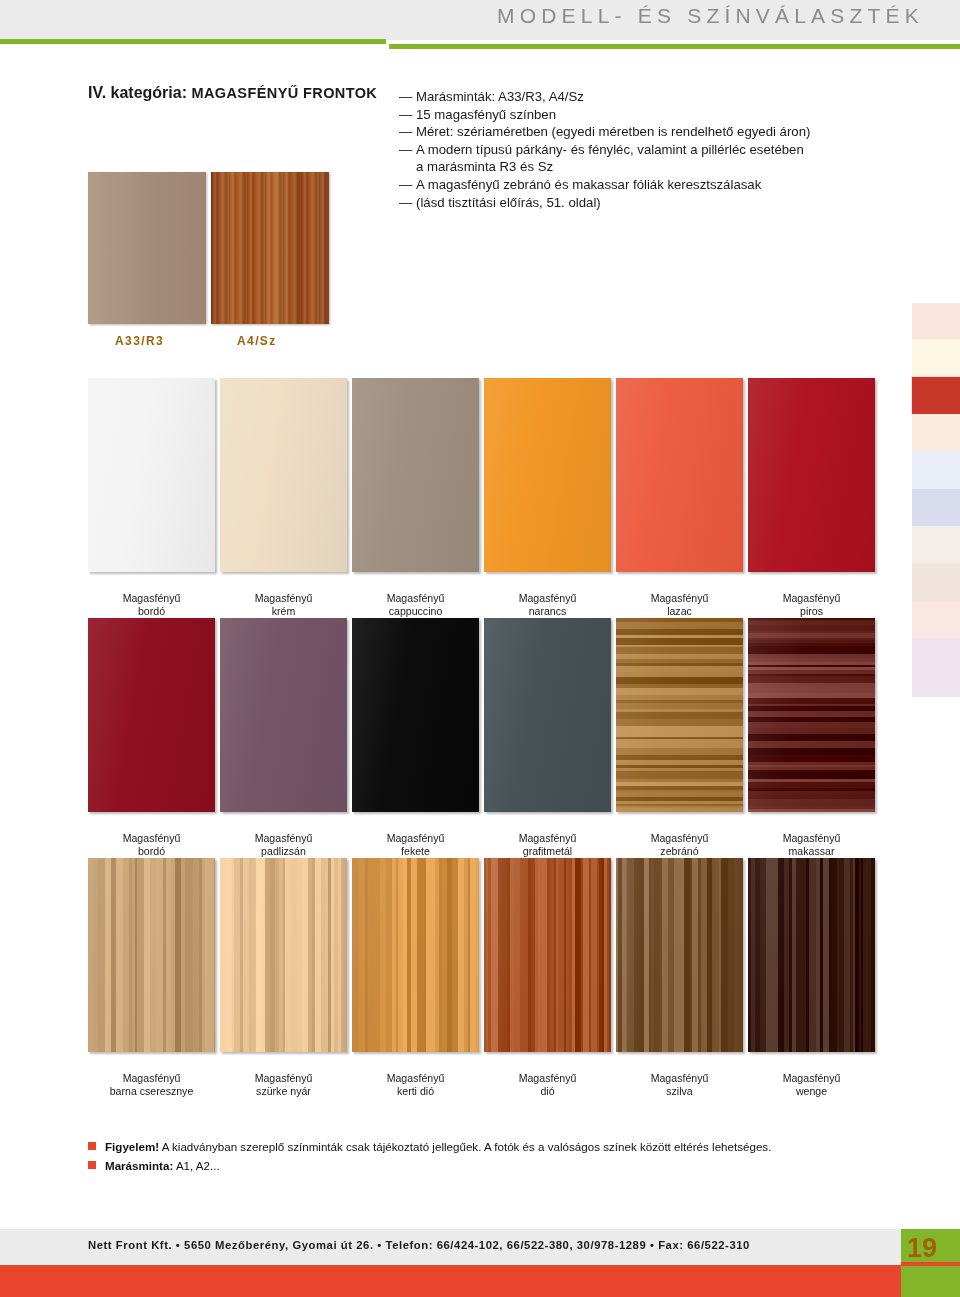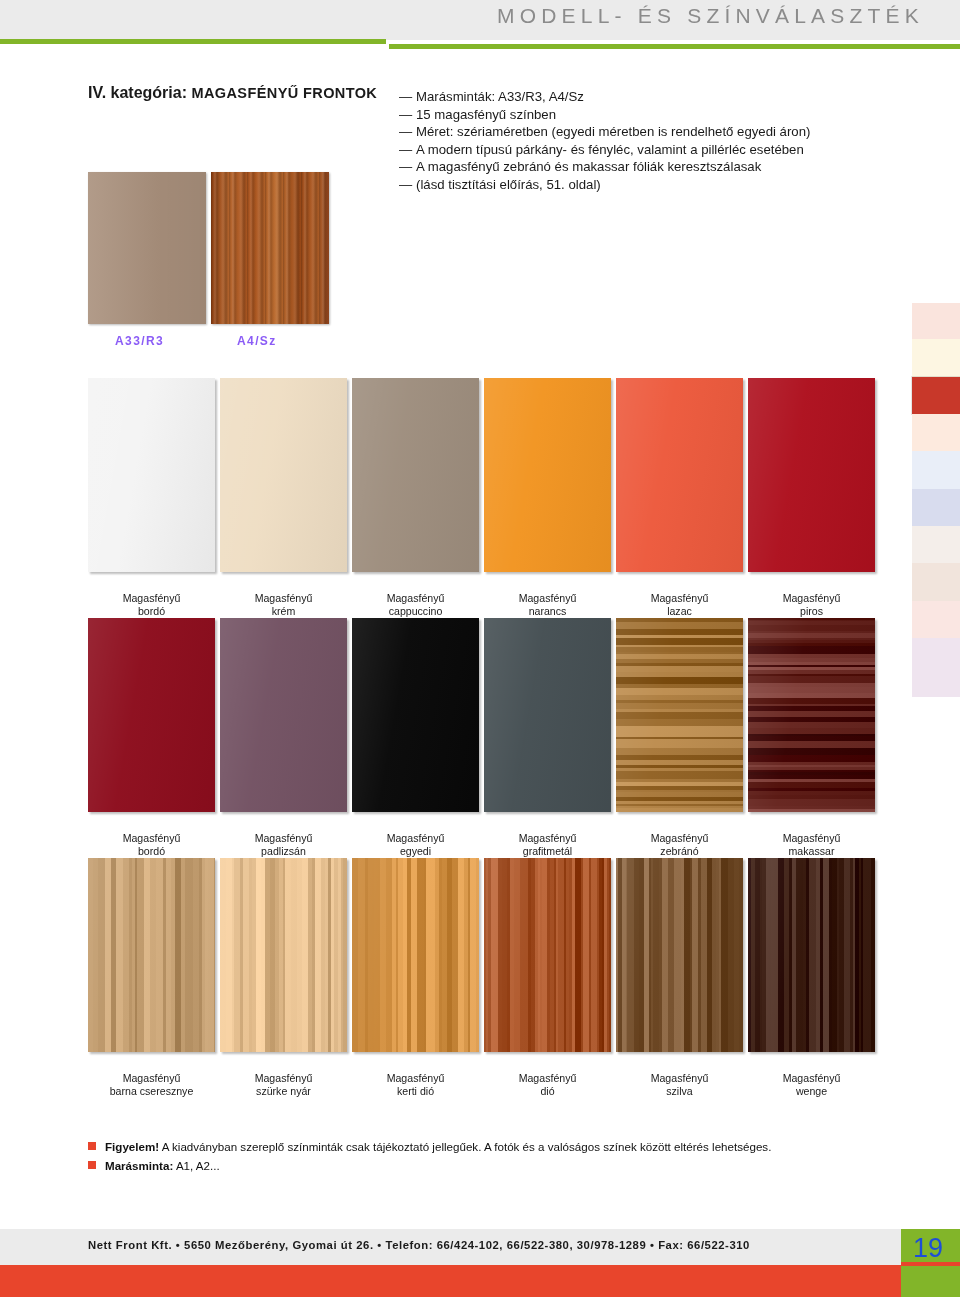--- a/index.html
+++ b/index.html
@@ -64,21 +64,21 @@
   .sample.s2{left:211px;top:172px;
     background:
       repeating-linear-gradient(90deg,
         rgba(0,0,0,.22) 0px, rgba(0,0,0,0) 2px, rgba(255,255,255,.12) 4px,
         rgba(0,0,0,.16) 6px, rgba(0,0,0,0) 9px, rgba(255,255,255,.09) 12px,
         rgba(0,0,0,.20) 15px, rgba(0,0,0,0) 18px),
       linear-gradient(90deg,#8d4014 0%, #b5642c 14%, #a8531e 34%, #bb6c30 55%, #9c4a18 76%, #b26028 90%, #89401a 100%);
   }
   .sample-label{
     position:absolute;top:334px;
-    font-size:12px;font-weight:bold;letter-spacing:1.4px;color:#8b5cf6;text-align:center;
+    font-size:12px;font-weight:bold;letter-spacing:1.4px;color:#a16207;text-align:center;
   }
   .sample-label.l1{left:115px;}
   .sample-label.l2{left:237px;}
 
   
   .grid{position:absolute;left:88px;top:378px;width:790px;}
   .row{position:relative;height:240px;}
   .cell{
     position:absolute;top:0;width:127px;
   }
@@ -124,21 +124,21 @@
     white-space:nowrap;
     text-align:right;
   }
   .page-green{
     position:absolute;left:901px;top:1229px;width:59px;height:68px;
     background:#82b529;
   }
   .page-num{
     position:absolute;left:901px;top:1232px;width:42px;
     text-align:center;
-    font-size:27px;font-weight:normal;color:#1d4ed8;line-height:32px;margin-left:6px;
+    font-size:27px;font-weight:bold;color:#a16207;line-height:32px;
   }
   .page-red-line{
     position:absolute;left:901px;top:1262px;width:59px;height:4px;
     background:#e8452c;
   }
 
   
   .index-strip{
     position:absolute;left:912px;top:303px;width:48px;
   }
@@ -158,20 +158,21 @@
 <div class="cat-title">
   <span>IV. kategória:</span>
   <span class="sub">MAGASFÉNYŰ FRONTOK</span>
 </div>
 
 <div class="bullets" id="bullets">
     <div class="li"><span class="dash">—</span><span>Marásminták: A33/R3, A4/Sz</span></div>
     <div class="li"><span class="dash">—</span><span>15 magasfényű színben</span></div>
     <div class="li"><span class="dash">—</span><span>Méret: szériaméretben (egyedi méretben is rendelhető egyedi áron)</span></div>
     <div class="li"><span class="dash">—</span><span>A modern típusú párkány- és fényléc, valamint a pillérléc esetében</span></div>
+    <div class="li cont"><span>a marásminta R3 és Sz</span></div>
     <div class="li"><span class="dash">—</span><span>A magasfényű zebránó és makassar fóliák keresztszálasak</span></div>
     <div class="li"><span class="dash">—</span></div>
     <div class="li cont"><span>(lásd tisztítási előírás, 51. oldal)</span></div>
   </div>
 
 <div class="sample s1"></div>
 <div class="sample s2"></div>
 <div class="sample-label l1">A33/R3</div>
 <div class="sample-label l2">A4/Sz</div>
 
@@ -206,21 +207,21 @@
       <div class="cell" style="left: 0px;">
         <div class="chip" style="background: rgb(141, 13, 29);"></div>
         <div class="chip-label"><span>Magasfényű</span><span class="l2">bordó</span></div>
       </div>
       <div class="cell" style="left: 132px;">
         <div class="chip" style="background: rgb(115, 82, 99);"></div>
         <div class="chip-label"><span>Magasfényű</span><span class="l2">padlizsán</span></div>
       </div>
       <div class="cell" style="left: 264px;">
         <div class="chip" style="background: rgb(8, 8, 8);"></div>
-        <div class="chip-label"><span>Magasfényű</span><span class="l2">egyedi</span></div>
+        <div class="chip-label"><span>Magasfényű</span><span class="l2">fekete</span></div>
       </div>
       <div class="cell" style="left: 396px;">
         <div class="chip" style="background: rgb(69, 79, 83);"></div>
         <div class="chip-label"><span>Magasfényű</span><span class="l2">grafitmetál</span></div>
       </div>
       <div class="cell" style="left: 528px;">
         <div class="chip" style="background: linear-gradient(0deg, rgb(187, 139, 77) 0%, rgb(187, 139, 77) 1.9%, rgb(177, 129, 67) 1.9%, rgb(177, 129, 67) 3%, rgb(150, 102, 40) 3%, rgb(150, 102, 40) 4%, rgb(181, 133, 71) 4%, rgb(181, 133, 71) 5.5%, rgb(129, 81, 19) 5.5%, rgb(129, 81, 19) 7.8%, rgb(169, 121, 59) 7.8%, rgb(169, 121, 59) 10.2%, rgb(164, 116, 54) 10.2%, rgb(164, 116, 54) 11.3%, rgb(138, 90, 28) 11.3%, rgb(138, 90, 28) 13.2%, rgb(198, 150, 88) 13.2%, rgb(198, 150, 88) 15.5%, rgb(166, 118, 56) 15.5%, rgb(166, 118, 56) 17.2%, rgb(146, 98, 36) 17.2%, rgb(146, 98, 36) 20.9%, rgb(176, 128, 66) 20.9%, rgb(176, 128, 66) 22.9%, rgb(128, 80, 18) 22.9%, rgb(128, 80, 18) 24.1%, rgb(182, 134, 72) 24.1%, rgb(182, 134, 72) 27%, rgb(134, 86, 24) 27%, rgb(134, 86, 24) 29.3%, rgb(168, 120, 58) 29.3%, rgb(168, 120, 58) 32.9%, rgb(189, 141, 79) 32.9%, rgb(189, 141, 79) 36.3%, rgb(189, 141, 79) 36.3%, rgb(189, 141, 79) 37.5%, rgb(138, 90, 28) 37.5%, rgb(138, 90, 28) 38.6%, rgb(195, 147, 85) 38.6%, rgb(195, 147, 85) 41.8%, rgb(195, 147, 85) 41.8%, rgb(195, 147, 85) 44.5%, rgb(156, 108, 46) 44.5%, rgb(156, 108, 46) 48%, rgb(141, 93, 31) 48%, rgb(141, 93, 31) 51.3%, rgb(180, 132, 70) 51.3%, rgb(180, 132, 70) 53.2%, rgb(164, 116, 54) 53.2%, rgb(164, 116, 54) 56.1%, rgb(145, 97, 35) 56.1%, rgb(145, 97, 35) 57.8%, rgb(174, 126, 64) 57.8%, rgb(174, 126, 64) 60.5%, rgb(190, 142, 80) 60.5%, rgb(190, 142, 80) 63.8%, rgb(148, 100, 38) 63.8%, rgb(148, 100, 38) 66.2%, rgb(118, 70, 8) 66.2%, rgb(118, 70, 8) 69.4%, rgb(176, 128, 66) 69.4%, rgb(176, 128, 66) 72.1%, rgb(180, 132, 70) 72.1%, rgb(180, 132, 70) 75.5%, rgb(130, 82, 20) 75.5%, rgb(130, 82, 20) 76.8%, rgb(152, 104, 42) 76.8%, rgb(152, 104, 42) 78.8%, rgb(182, 134, 72) 78.8%, rgb(182, 134, 72) 81.4%, rgb(151, 103, 41) 81.4%, rgb(151, 103, 41) 82.5%, rgb(147, 99, 37) 82.5%, rgb(147, 99, 37) 84.8%, rgb(183, 135, 73) 84.8%, rgb(183, 135, 73) 86.1%, rgb(122, 74, 12) 86.1%, rgb(122, 74, 12) 89.5%, rgb(189, 141, 79) 89.5%, rgb(189, 141, 79) 91.1%, rgb(124, 76, 14) 91.1%, rgb(124, 76, 14) 94.3%, rgb(161, 113, 51) 94.3%, rgb(161, 113, 51) 97.8%, rgb(134, 86, 24) 97.8%, rgb(134, 86, 24) 100%) rgb(154, 106, 44);"></div>
         <div class="chip-label"><span>Magasfényű</span><span class="l2">zebránó</span></div>
       </div>
       <div class="cell" style="left: 660px;">

